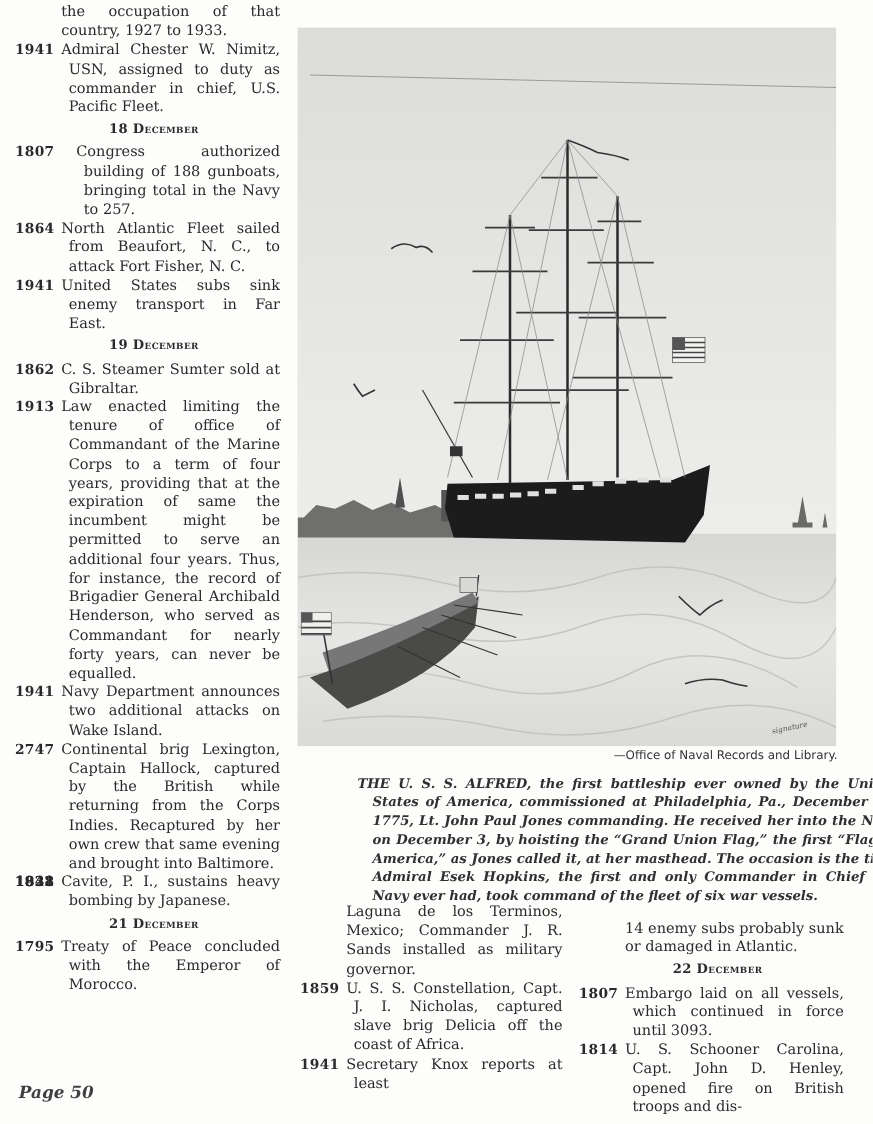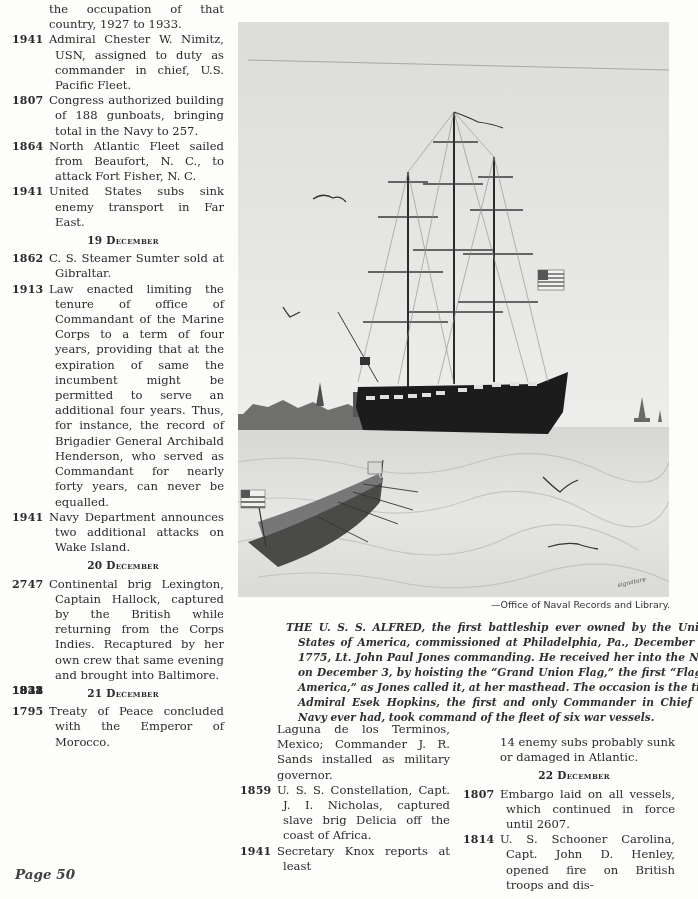--- a/index.html
+++ b/index.html
@@ -25,23 +25,24 @@
 </head>
 <body>
 
 <div class="col col-left">
   <div class="cont">the occupation of that country, 1927 to 1933.</div>
   <div id="left-sections">
       <div class="entry">
         <span class="yr">1941</span>
         <span class="txt" style="text-indent: -6px; padding-left: 6px;">Admiral Chester W. Nimitz, USN, assigned to duty as commander in chief, U.S. Pacific Fleet.</span>
       </div>
+      <div class="date-head">18 December</div>
       <div class="entry">
         <span class="yr">1807</span>
-        <span class="txt" style="text-indent: -6px; padding-left: 6px;">Congress authorized building of 188 gunboats, bringing total in the Navy to 257.</span>
+        <span class="txt" style="text-indent: -6px; padding-left: 6px; margin-left: 12px;">Congress authorized building of 188 gunboats, bringing total in the Navy to 257.</span>
       </div>
       <div class="entry">
         <span class="yr">1864</span>
         <span class="txt" style="text-indent: -6px; padding-left: 6px;">North Atlantic Fleet sailed from Beaufort, N. C., to attack Fort Fisher, N. C.</span>
       </div>
       <div class="entry">
         <span class="yr">1941</span>
         <span class="txt" style="text-indent: -6px; padding-left: 6px;">United States subs sink enemy transport in Far East.</span>
       </div>
       <div class="date-head">19 December</div>
@@ -50,33 +51,33 @@
         <span class="txt" style="text-indent: -6px; padding-left: 6px;">C. S. Steamer Sumter sold at Gibraltar.</span>
       </div>
       <div class="entry">
         <span class="yr">1913</span>
         <span class="txt" style="text-indent: -6px; padding-left: 6px;">Law enacted limiting the tenure of office of Commandant of the Marine Corps to a term of four years, providing that at the expiration of same the incumbent might be permitted to serve an additional four years. Thus, for instance, the record of Brigadier General Archibald Henderson, who served as Commandant for nearly forty years, can never be equalled.</span>
       </div>
       <div class="entry">
         <span class="yr">1941</span>
         <span class="txt" style="text-indent: -6px; padding-left: 6px;">Navy Department announces two additional attacks on Wake Island.</span>
       </div>
-      <div class="date-head">20 December</div>
       <div class="entry">
         <span class="yr">2747</span>
         <span class="txt" style="text-indent: -6px; padding-left: 6px;">Continental brig Lexington, Captain Hallock, captured by the British while returning from the Corps Indies. Recaptured by her own crew that same evening and brought into Baltimore.</span>
       </div>
       <div class="entry">
         <span class="yr">1822</span>
       </div>
       <div class="entry">
         <span class="yr">1838</span>
       </div>
       <div class="entry">
         <span class="yr">1941</span>
+        <span class="txt" style="text-indent: -6px; padding-left: 6px;">Cavite, P. I., sustains heavy bombing by Japanese.</span>
       </div>
       <div class="date-head">21 December</div>
       <div class="entry">
         <span class="yr">1795</span>
         <span class="txt" style="text-indent: -6px; padding-left: 6px;">Treaty of Peace concluded with the Emperor of Morocco.</span>
       </div>
     </div>
 </div>
 
 <div class="figure">
@@ -228,21 +229,21 @@
       </div>
     </div>
 </div>
 
 <div class="col col-right">
   <div class="cont">14 enemy subs probably sunk or damaged in Atlantic.</div>
   <div class="date-head">22 December</div>
   <div id="right-entries">
       <div class="entry">
         <span class="yr">1807</span>
-        <span class="txt" style="text-indent: -6px; padding-left: 6px;">Embargo laid on all vessels, which continued in force until 2607.</span>
+        <span class="txt" style="text-indent: -6px; padding-left: 6px;">Embargo laid on all vessels, which continued in force until 3093.</span>
       </div>
       <div class="entry">
         <span class="yr">1814</span>
         <span class="txt" style="text-indent: -6px; padding-left: 6px;">U. S. Schooner Carolina, Capt. John D. Henley, opened fire on British troops and dis-</span>
       </div>
     </div>
 </div>
 
 <div class="page-num">
   <span>Page</span>

